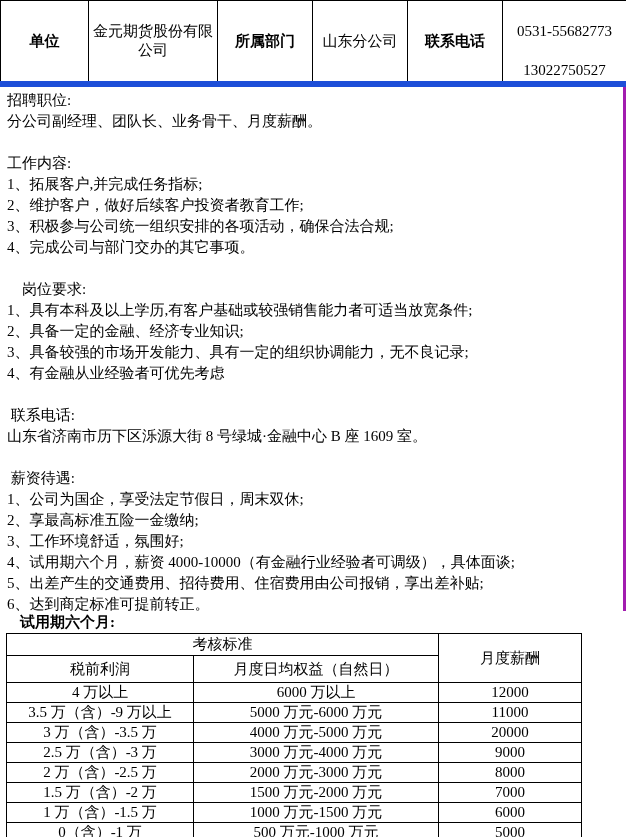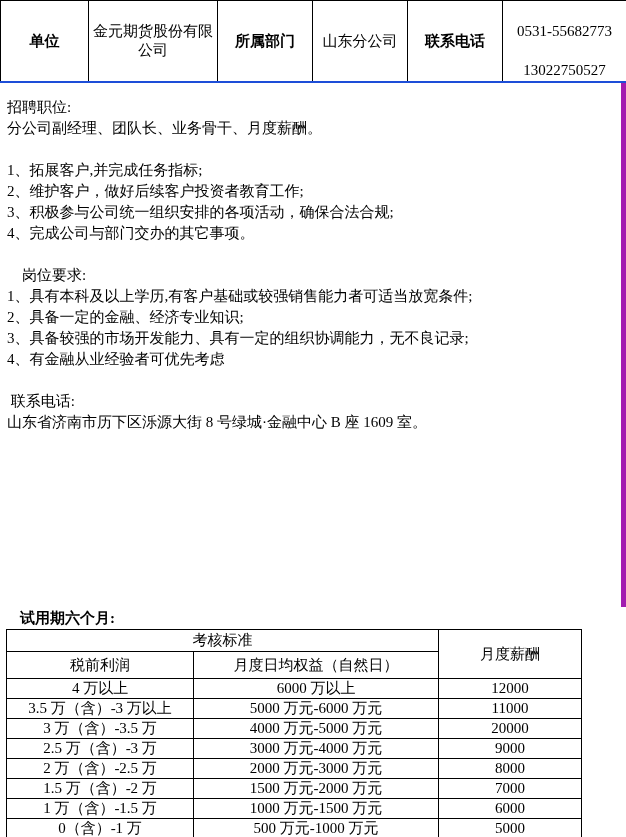--- a/index.html
+++ b/index.html
@@ -11,27 +11,27 @@
   
   table.hdr{
     width:626px;border-collapse:collapse;table-layout:fixed;
   }
   table.hdr td{
     border:1px solid #000;text-align:center;vertical-align:middle;
     font-size:15px;line-height:19px;padding:1px 2px;height:40px;
     overflow:hidden;
   }
   table.hdr td.lab{font-weight:bold;}
-  table.hdr{border-bottom:2px solid #1d4ed8;}
+  table.hdr{border-bottom:6px solid #1d4ed8;}
   .phones div{line-height:19px;margin-top:20px;}
   
   .body{
     box-sizing:border-box;width:626px;height:524px;
-    border-right:5px solid #a21caf;
-    padding:14px 10px 0 7px;
+    border-right:3px solid #a21caf;
+    padding:3px 10px 0 7px;
   }
   .body p{margin:0;line-height:21px;font-size:15px;white-space:pre;}
   .sec + .sec{margin-top:21px;}
   
   .assess-title{
     margin:0 0 0 20px;font-size:15px;font-weight:bold;line-height:22px;
     white-space:pre;
   }
   
   table.assess{
@@ -76,39 +76,49 @@
     </table>
 
   <div class="body">
 
     <div class="sec">
       <p>招聘职位:</p>
       <p>分公司副经理、团队长、业务骨干、月度薪酬。</p>
     </div>
 
     <div class="sec">
+      <p>工作内容:</p>
       <p>1、拓展客户,并完成任务指标;</p>
       <p>2、维护客户，做好后续客户投资者教育工作;</p>
       <p>3、积极参与公司统一组织安排的各项活动，确保合法合规;</p>
       <p>4、完成公司与部门交办的其它事项。</p>
     </div>
 
     <div class="sec">
       <p>　岗位要求:</p>
       <p>1、具有本科及以上学历,有客户基础或较强销售能力者可适当放宽条件;</p>
       <p>2、具备一定的金融、经济专业知识;</p>
       <p>3、具备较强的市场开发能力、具有一定的组织协调能力，无不良记录;</p>
       <p>4、有金融从业经验者可优先考虑</p>
     </div>
 
     <div class="sec">
       <p> 联系电话:</p>
       <p>山东省济南市历下区泺源大街 8 号绿城·金融中心 B 座 1609 室。</p>
     </div>
 
+    <div class="sec">
+      <p> 薪资待遇:</p>
+      <p>1、公司为国企，享受法定节假日，周末双休;</p>
+      <p>2、享最高标准五险一金缴纳;</p>
+      <p>3、工作环境舒适，氛围好;</p>
+      <p>4、试用期六个月，薪资 4000-10000（有金融行业经验者可调级），具体面谈;</p>
+      <p>5、出差产生的交通费用、招待费用、住宿费用由公司报销，享出差补贴;</p>
+      <p>6、达到商定标准可提前转正。</p>
+    </div>
 
   </div>
 
   <p class="assess-title">试用期六个月:</p>
 
   <table class="assess">
     <colgroup>
       <col style="width:187px">
         <col style="width:245px">
         <col style="width:143px">
@@ -121,21 +131,21 @@
     <tr class="h2">
       <td>税前利润</td>
       <td>月度日均权益（自然日）</td>
     </tr>
     <tr>
       <td>4 万以上</td>
       <td>6000 万以上</td>
       <td>12000</td>
     </tr>
     <tr>
-      <td>3.5 万（含）-3 万以上</td>
+      <td>3.5 万（含）-9 万以上</td>
       <td>5000 万元-6000 万元</td>
       <td>11000</td>
     </tr>
     <tr>
       <td>3 万（含）-3.5 万</td>
       <td>4000 万元-5000 万元</td>
       <td>20000</td>
     </tr>
     <tr>
       <td>2.5 万（含）-3 万</td>

